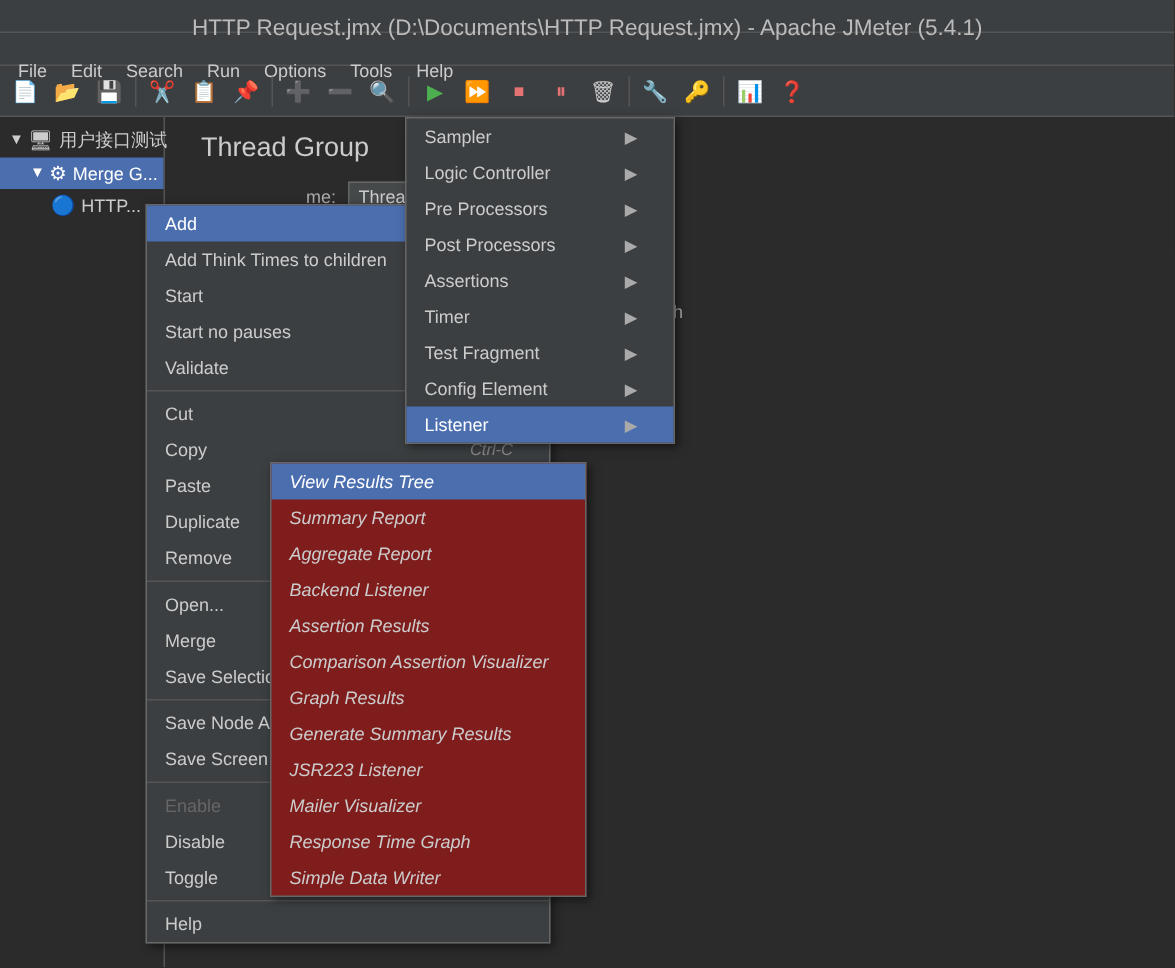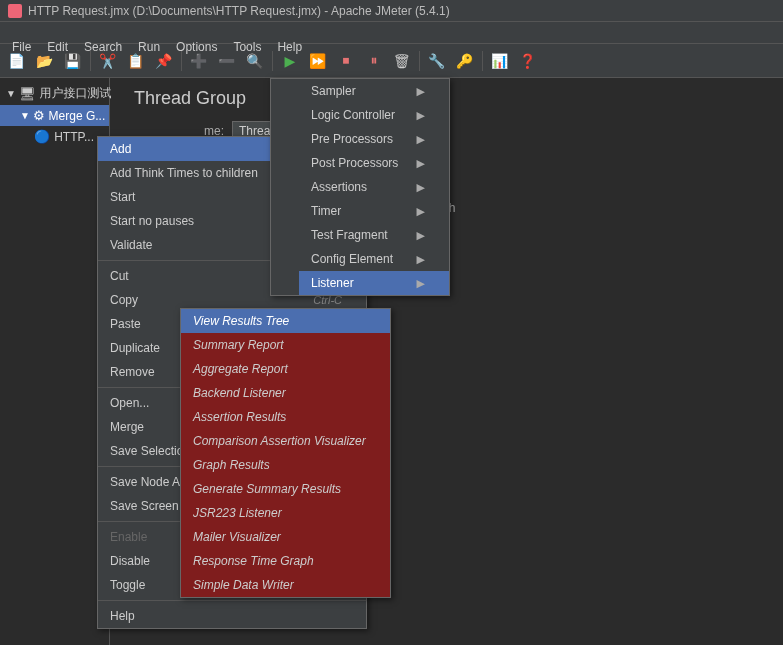--- a/index.html
+++ b/index.html
@@ -10,27 +10,28 @@
       width: 783px;
       height: 645px;
       overflow: hidden;
       color: #ccc;
     }
 
     
     .title-bar {
       background: #3c3f41;
       padding: 4px 8px;
-      font-size: 12px;
+      font-size: 15px;
       color: #bbb;
       border-bottom: 1px solid #555;
       display: flex;
       align-items: center;
       gap: 6px;
       height: 22px;
+      flex-direction: column;
     }
     .title-bar-icon {
       width: 14px; height: 14px;
       background: #e67;
       border-radius: 2px;
       display: inline-block;
     }
 
     
     .menu-bar {
@@ -182,21 +183,20 @@
     
     .ctx-add-sub {
       position: absolute;
       top: 0px;
       left: 270px;
       background: #3c3f41;
       border: 1px solid #666;
       box-shadow: 2px 2px 6px rgba(0,0,0,0.5);
       min-width: 180px;
       z-index: 300;
-      padding-left: 28px;
     }
 
     
     .ctx-listener-sub {
       position: absolute;
       top: 230px;
       left: 180px;
       background: #7f1d1d;
       border: 1px solid #666;
       box-shadow: 2px 2px 6px rgba(0,0,0,0.5);

